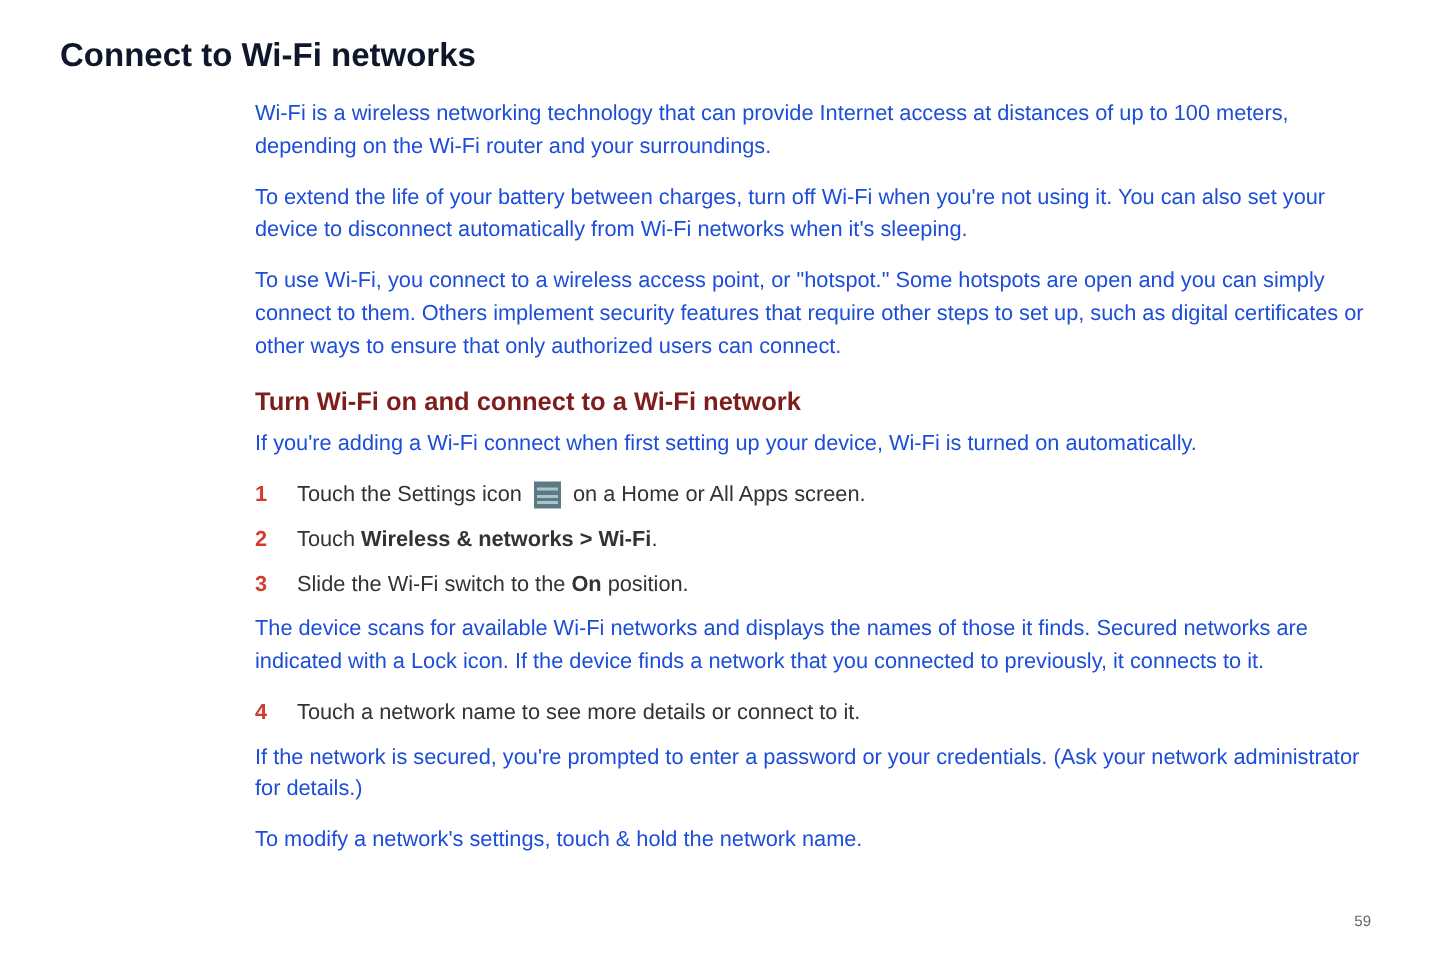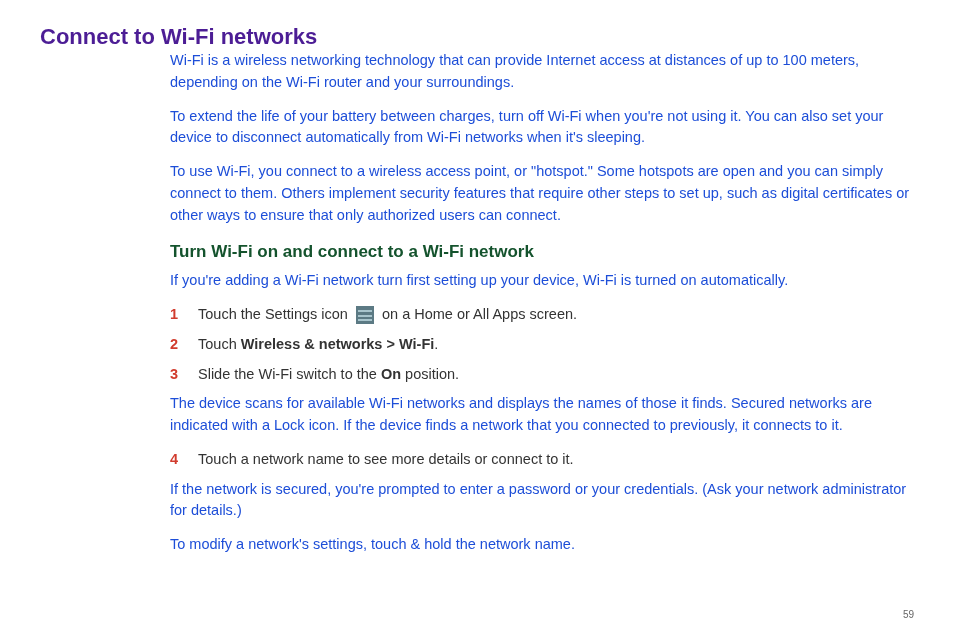--- a/index.html
+++ b/index.html
@@ -8,36 +8,37 @@
       height: 636px;
       background: #fff;
       font-family: "Helvetica Neue", Helvetica, Arial, sans-serif;
       color: #2a2a2a;
       padding: 24px 40px 10px 40px;
       position: relative;
     }
     .page-title {
       font-size: 22px;
       font-weight: 700;
-      color: #4c1d95;
+      margin-bottom: 16px;
+      color: #0f172a;
     }
     .content {
       margin-left: 130px;
       margin-right: 4px;
     }
     .para {
       font-size: 14.5px;
       line-height: 1.5;
       color: #1d4ed8;
       margin-bottom: 12px;
     }
     .sub-title {
       font-size: 17px;
       font-weight: 700;
-      color: #14532d;
+      color: #7f1d1d;
       margin-top: 16px;
       margin-bottom: 8px;
     }
     .step {
       display: flex;
       align-items: flex-start;
       gap: 16px;
       margin-bottom: 8px;
       font-size: 14.5px;
       line-height: 1.5;
@@ -92,21 +93,21 @@
 <h1 class="page-title">Connect to Wi-Fi networks</h1>
 
 <div class="content">
 
   <p class="para">Wi-Fi is a wireless networking technology that can provide Internet access at distances of up to 100 meters, depending on the Wi-Fi router and your surroundings.</p>
   <p class="para">To extend the life of your battery between charges, turn off Wi-Fi when you're not using it. You can also set your device to disconnect automatically from Wi-Fi networks when it's sleeping.</p>
   <p class="para">To use Wi-Fi, you connect to a wireless access point, or "hotspot." Some hotspots are open and you can simply connect to them. Others implement security features that require other steps to set up, such as digital certificates or other ways to ensure that only authorized users can connect.</p>
 
   <h2 class="sub-title">Turn Wi-Fi on and connect to a Wi-Fi network</h2>
 
-  <p class="para">If you're adding a Wi-Fi network turn first setting up your device, Wi-Fi is turned on automatically.</p>
+  <p class="para">If you're adding a Wi-Fi connect when first setting up your device, Wi-Fi is turned on automatically.</p>
 
   <div class="step">
     <span class="step-num">1</span>
     <span class="step-text">
       <span>Touch the Settings icon </span>
       <span class="settings-icon"><span></span></span>
       <span> on a Home or All Apps screen.</span>
     </span>
   </div>
 

